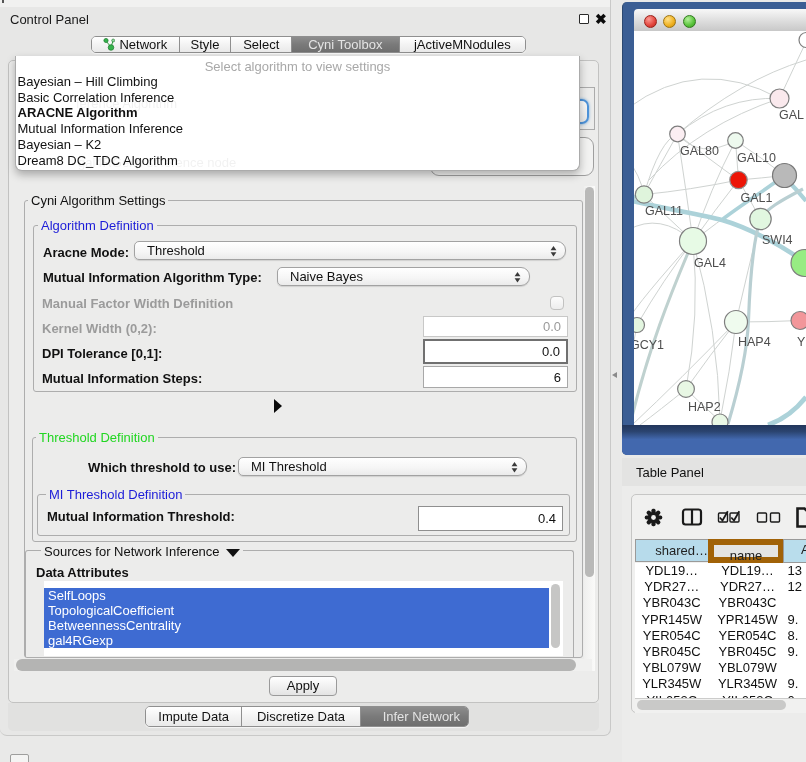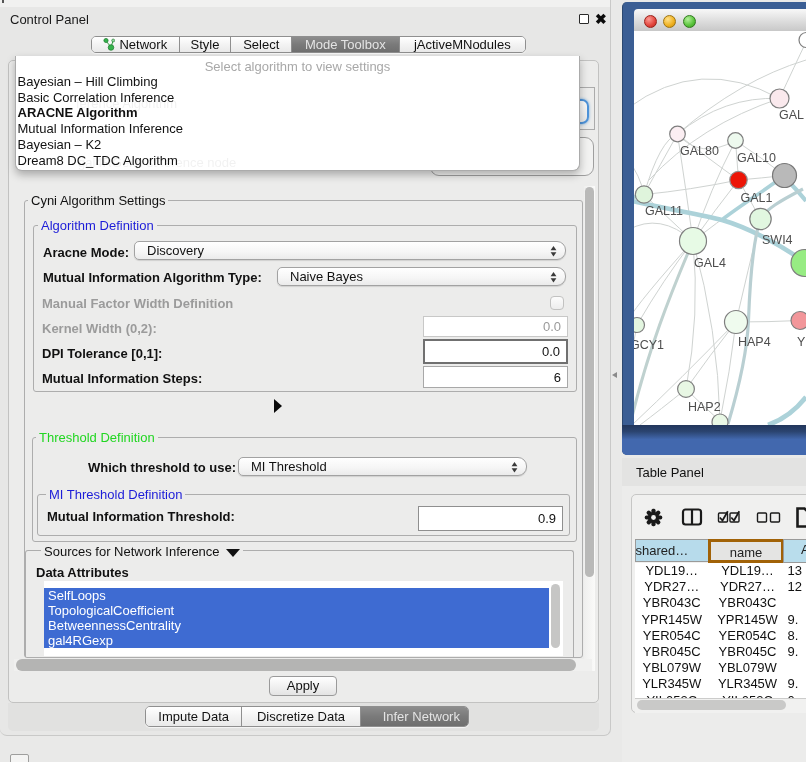--- a/index.html
+++ b/index.html
@@ -59,46 +59,46 @@
       <svg width="12" height="13" viewBox="0 0 12 13" style="margin-right:4px;">
         <line x1="3" y1="3" x2="8" y2="9" stroke="#2E9E40" stroke-width="1"></line>
         <line x1="8" y1="9" x2="10" y2="3" stroke="#2E9E40" stroke-width="1"></line>
         <circle cx="3" cy="2.5" r="2.1" fill="#35B34C" stroke="#1E7A2E" stroke-width="0.7"></circle>
         <circle cx="8" cy="9.5" r="2.8" fill="#35B34C" stroke="#1E7A2E" stroke-width="0.7"></circle>
         <circle cx="10.2" cy="2.5" r="1.5" fill="#8FD79C" stroke="#1E7A2E" stroke-width="0.6"></circle>
       </svg>
       Network</div>
     <div class="tab" style="width:52px;">Style</div>
     <div class="tab" style="width:61px;">Select</div>
-    <div class="tab sel" style="width:108px;">Mode Toolbox</div>
+    <div class="tab sel" style="width:108px;">Cyni Toolbox</div>
     <div class="tab" style="width:126px;">jActiveMNodules</div>
   </div>
 
   <div class="abs" style="left:584px;top:186px;width:11px;height:485px;background:linear-gradient(90deg,#EFEFEE,#FAFAF9);"></div>
   <div class="abs" style="left:585px;top:187px;width:9px;height:390px;border-radius:4.5px;background:#B9B9B8;"></div>
   <div class="abs" style="left:14px;top:659px;width:578px;height:12px;background:#F0F0EF;"></div>
   <div class="abs" style="left:16px;top:659px;width:560px;height:12px;border-radius:6px;background:#B4B4B3;"></div>
 
   <div class="grp" style="left:24px;top:200px;width:557px;height:456px;"></div>
   <div class="grplab" style="left:28px;top:193px;">Cyni Algorithm Settings</div>
 
   <div class="grp" style="left:33px;top:225px;width:542px;height:165px;"></div>
   <div class="grplab lblue" style="left:38px;top:218px;">Algorithm Definition</div>
 
   <div class="abs b" style="left:43px;top:245px;">Aracne Mode:</div>
   <div class="combo" style="left:134px;top:241px;width:432px;">
-    <span class="ct">Discovery</span>
+    <span class="ct">Threshold</span>
     <svg width="7" height="13" viewBox="0 0 7 13">
         <path d="M3.5 1 L6.4 5.2 L0.6 5.2 Z" fill="#3A3A3A"></path>
         <path d="M3.5 11.5 L6.4 7.3 L0.6 7.3 Z" fill="#3A3A3A"></path>
       </svg>
   </div>
 
   <div class="abs b" style="left:43px;top:270px;">Mutual Information Algorithm Type:</div>
-  <div class="combo" style="left:277px;top:267px;width:289px;">
+  <div class="combo" style="left:277px;top:267px;width:253px;">
     <span class="ct">Naive Bayes</span>
     <svg width="7" height="13" viewBox="0 0 7 13">
         <path d="M3.5 1 L6.4 5.2 L0.6 5.2 Z" fill="#3A3A3A"></path>
         <path d="M3.5 11.5 L6.4 7.3 L0.6 7.3 Z" fill="#3A3A3A"></path>
       </svg>
   </div>
 
   <div class="abs b gray" style="left:42px;top:296px;">Manual Factor Width Definition</div>
   <div class="abs" style="left:550px;top:296px;width:14px;height:14px;border:1px solid #C2C2C1;
        border-radius:4px;background:linear-gradient(#FCFCFC,#EDEDED);box-sizing:border-box;"></div>
@@ -123,21 +123,21 @@
     <span class="ct">MI Threshold</span>
     <svg width="7" height="13" viewBox="0 0 7 13">
         <path d="M3.5 1 L6.4 5.2 L0.6 5.2 Z" fill="#3A3A3A"></path>
         <path d="M3.5 11.5 L6.4 7.3 L0.6 7.3 Z" fill="#3A3A3A"></path>
       </svg>
   </div>
 
   <div class="grp" style="left:37px;top:494px;width:531px;height:40px;"></div>
   <div class="grplab lblue" style="left:46px;top:487px;">MI Threshold Definition</div>
   <div class="abs b" style="left:47px;top:509px;">Mutual Information Threshold:</div>
-  <div class="fld" style="left:418px;top:506px;width:145px;height:25px;border-color:#8F8F8F;padding-top:4px;">0.9</div>
+  <div class="fld" style="left:418px;top:506px;width:145px;height:25px;border-color:#8F8F8F;padding-top:4px;">0.4</div>
 
   <div class="grp" style="left:25px;top:550px;width:547px;height:106px;border-bottom:none;border-radius:3px 3px 0 0;"></div>
   <div class="grplab" style="left:41px;top:544px;">Sources for Network Inference <span style="display:inline-block;width:0;height:0;border-top:8px solid #111;border-left:7px solid transparent;border-right:7px solid transparent;vertical-align:-1px;margin-left:3px;"></span></div>
   <div class="abs b" style="left:36px;top:565px;">Data Attributes</div>
   <div class="abs" style="left:44px;top:581px;width:519px;height:75px;background:#FFFFFF;"></div>
   <div class="abs" style="left:44px;top:588px;width:505px;height:60px;background:#3E6BD2;color:#FFFFFF;
        line-height:15px;padding-left:4px;box-sizing:border-box;overflow:hidden;">
     SelfLoops<br>TopologicalCoefficient<br>BetweennessCentrality<br>gal4RGexp</div>
   <div class="abs" style="left:551px;top:584px;width:9px;height:64px;border-radius:4.5px;background:#C6C6C5;"></div>
 
@@ -286,22 +286,22 @@
       <rect x="123.5" y="8" width="9" height="9" rx="1" stroke-width="1.4"></rect>
       <rect x="136.5" y="8" width="9" height="9" rx="1" stroke-width="1.4"></rect>
       <path d="M85.8 12.5 l2.7 3 l5.3 -9.3" stroke-width="1.8"></path>
       <path d="M97.3 12.5 l2.7 3 l5.3 -9.3" stroke-width="1.8"></path>
       <path d="M163.5 3.5 h7 l5 5 v13 h-12 z" stroke-width="2.6"></path>
     </g>
   </svg>
 
   <div class="abs" style="left:634.5px;top:539px;width:172px;height:24px;">
     <div class="abs" style="left:0;top:0;width:74.5px;height:23px;background:#B7DBEB;border:1px solid #9A9A99;
-         box-sizing:border-box;text-align:left;line-height:22px;color:#222;">shared…</div>
-    <div class="abs" style="left:73.5px;top:0;width:76px;height:23.5px;background:#E4E4E3;border:3px solid #a16207;
+         box-sizing:border-box;text-align:right;line-height:22px;color:#222;">shared…</div>
+    <div class="abs" style="left:73.5px;top:0;width:76px;height:23.5px;background:#E4E4E3;border:6px solid #a16207;
          box-sizing:border-box;text-align:center;line-height:22px;color:#222;">name</div>
     <div class="abs" style="left:148.5px;top:0;width:27px;height:23.5px;background:#B9DDEC;border:1px solid #9A9A99;
          box-sizing:border-box;color:#222;overflow:hidden;">
         <span style="position:absolute;left:17px;top:2px;">A</span>
       </div>
   </div>
   <div class="abs" style="left:634.5px;top:563px;width:171.5px;height:136px;background:#FFFFFF;
        overflow:hidden;font-size:13px;color:#111;">
     <div style="position:absolute;left:0;top:0;width:74.5px;text-align:center;line-height:16.2px;">
       YDL19…<br>YDR27…<br>YBR043C<br>YPR145W<br>YER054C<br>YBR045C<br>YBL079W<br>YLR345W<br>YIL052C</div>

